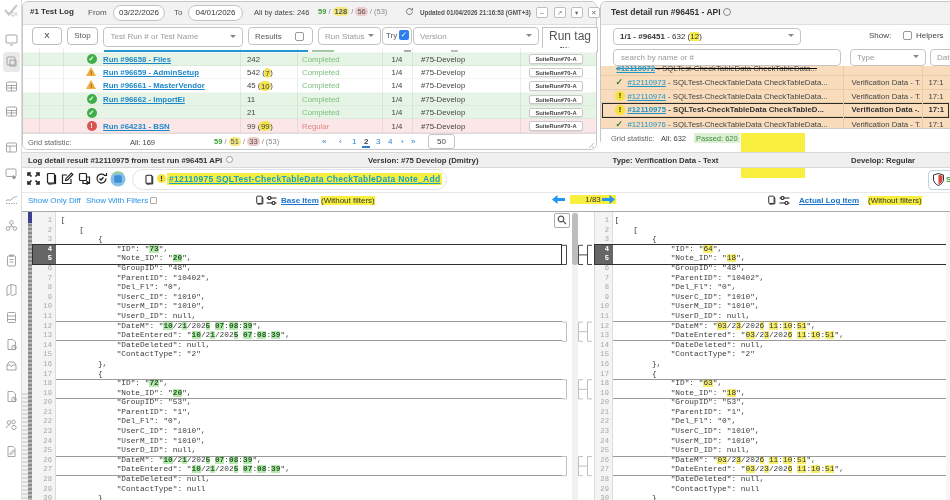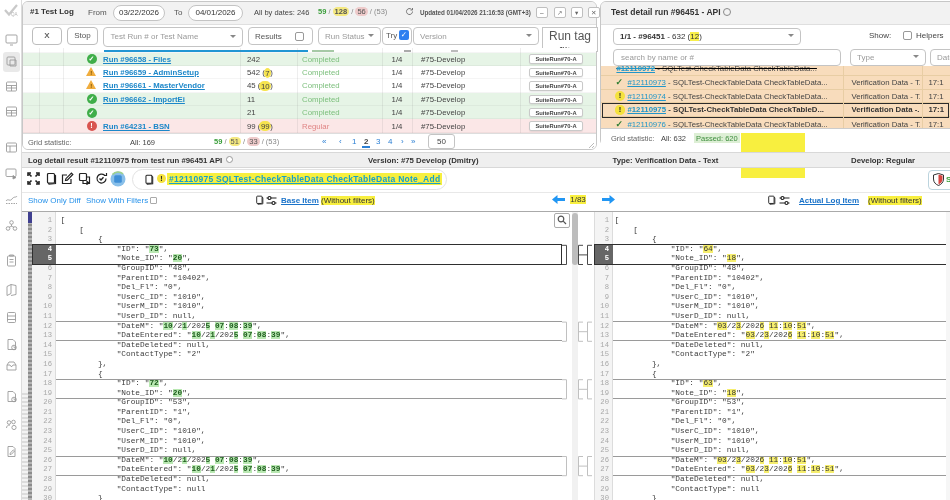--- a/index.html
+++ b/index.html
@@ -319,21 +319,21 @@
 <svg class="abs" style="left:266px;top:195px" width="11" height="11" viewBox="0 0 11 11" stroke="#222" stroke-width="1.2" fill="none">
     <path d="M0.5 3h10M0.5 8h10"></path>
     <circle cx="3.5" cy="3" r="1.5" fill="#fff"></circle>
     <circle cx="7.5" cy="8" r="1.5" fill="#fff"></circle>
   </svg>
 <div class="abs" style="left:281px;top:195.5px;font-size:8px;font-weight:bold;color:#1a73c9;text-decoration:underline;">Base Item</div>
 <div class="abs" style="left:321px;top:195.5px;font-size:8px;color:#333;background:#f8ef3f;">(Without filters)</div>
 <svg class="abs" style="left:552px;top:195px" width="13" height="9" viewBox="0 0 13 9">
     <path d="M5.5 0L0 4.5L5.5 9V6H13V3H5.5Z" fill="#2196f3"></path>
   </svg>
-<div class="abs" style="left:570px;top:195px;width:16px;text-align:center;font-size:8px;color:#333;background:#f8ef3f;">1/83</div>
+<div class="abs" style="left:570px;top:195px;width:46px;text-align:center;font-size:8px;color:#333;background:#f8ef3f;">1/83</div>
 <svg class="abs" style="left:602px;top:195px" width="13" height="9" viewBox="0 0 13 9">
     <path d="M7.5 0L13 4.5L7.5 9V6H0V3H7.5Z" fill="#2196f3"></path>
   </svg>
 <svg class="abs" style="left:766px;top:194.5px" width="10" height="10" viewBox="0 0 13 13" stroke="#222" fill="none" stroke-width="1.2">
     <rect x="3.5" y="1.5" width="7" height="9.5" rx="1"></rect>
     <path d="M10.5 3l1 .5v8l-6.5 .5 -0.5-1"></path>
   </svg>
 <svg class="abs" style="left:779px;top:195px" width="11" height="11" viewBox="0 0 11 11" stroke="#222" stroke-width="1.2" fill="none">
     <path d="M0.5 3h10M0.5 8h10"></path>
     <circle cx="3.5" cy="3" r="1.5" fill="#fff"></circle>

